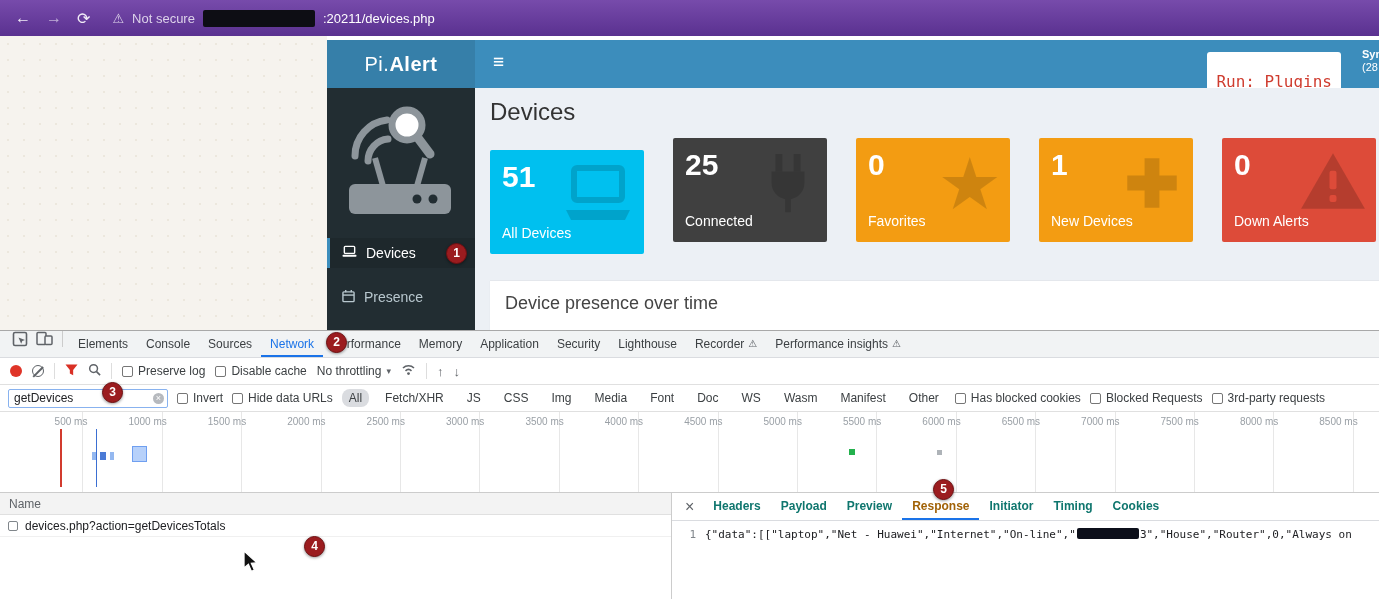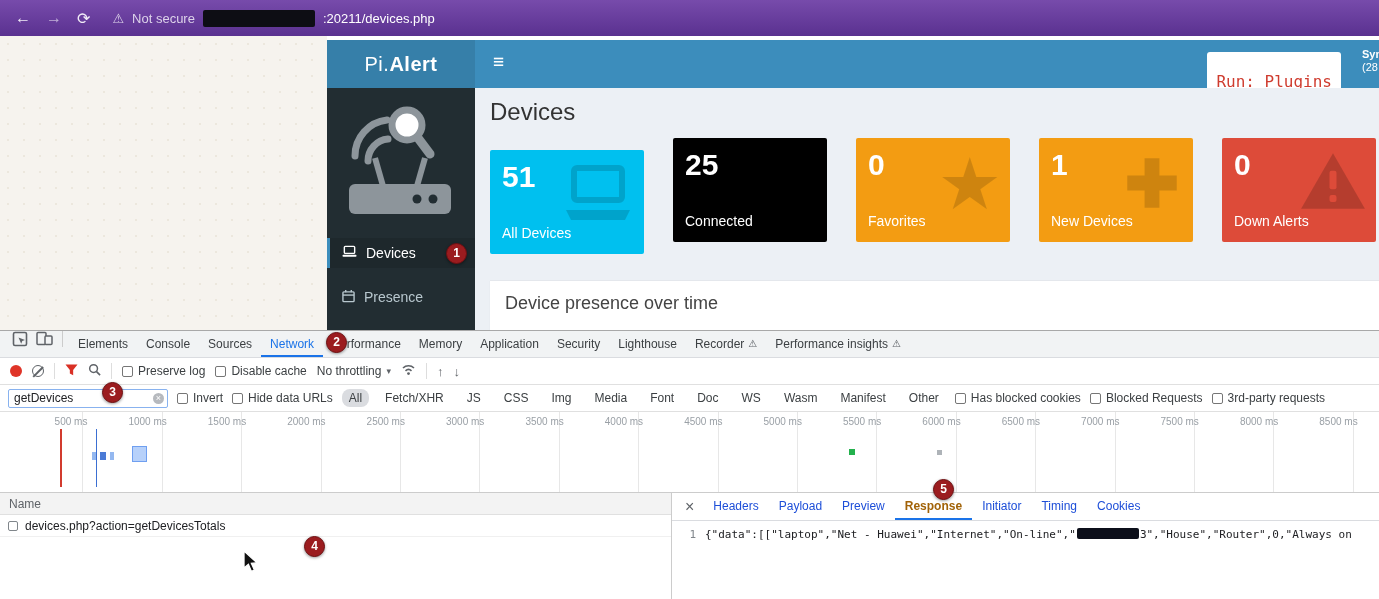--- a/index.html
+++ b/index.html
@@ -42,21 +42,21 @@
   .menu-item + .menu-item { margin-top:14px; }
 
   .content { flex:1; background:#ecf0f5; padding:6px 0 0 15px; position:relative; overflow:hidden; }
   .page-title { font-size:24px; font-weight:400; color:#333; margin:4px 0 12px 0; }
   .cards { display:flex; gap:29px; }
   .card { width:154px; height:104px; border-radius:2px; position:relative; color:#fff; padding:10px 12px; flex:none; overflow:hidden; }
   .card-num { font-size:30px; font-weight:bold; line-height:1.1; }
   .card-label { position:absolute; left:12px; bottom:13px; font-size:14px; }
   .card-icon { position:absolute; right:8px; top:12px; }
   .ghost-star { position:absolute; right:8px; top:0px; font-size:72px; color:rgba(0,0,0,0.15); line-height:1.3; }
-  .c-aqua { background:#00c0ef;margin-top:12px; } .c-green { background:#000000; }
+  .c-aqua { background:#00c0ef;margin-top:12px; } .c-green { background:#404040; }
   .c-yellow { background:#f39c12; } .c-red { background:#dd4b39; }
 
   .presence-box { margin-top:26px; background:#fff; height:90px; position:relative;
     border-top:1px solid #e4e7ec; box-shadow:0 1px 1px rgba(0,0,0,0.08); }
   .box-title { font-size:18px; color:#444; padding:12px 15px 0; }
   .legend { position:absolute; top:48px; right:199px; display:flex; gap:16px; font-size:16px; color:#8d9499; align-items:center; white-space:nowrap; }
   .legend-item { display:flex; align-items:center; }
   .sw { display:inline-block; width:36px; height:11px; margin-right:6px; }
 
   
@@ -112,21 +112,21 @@
   .req-row { height:22px; display:flex; align-items:center; gap:7px; padding-left:8px; color:#202124;
     border-bottom:1px solid #f0f0f0; cursor:pointer; white-space:nowrap; }
   .req-row.selected { background:#1a73e8; color:#fff; border-bottom-color:#1a73e8; }
   .req-cb { width:10px; height:10px; border:1px solid #80868b; border-radius:2px; flex:none; background:transparent; }
   .selected .req-cb { border-color:#fff; }
   .redact-row { width:62px; height:13px; background:#0c1026; margin-left:2px; }
 
   .detail-panel { flex:1; overflow:hidden; position:relative; }
   .detail-tabs { height:28px; border-bottom:1px solid #dadce0; display:flex; align-items:center; padding-left:4px; }
   .close-x { font-size:16px; color:#5f6368; padding:0 9px; cursor:pointer; }
-  .detail-tab { padding:0 10px; line-height:27px; color:#1d4ed8; cursor:pointer; }
+  .detail-tab { padding:0 10px; line-height:27px; color:#0f766e; cursor:pointer;font-weight:bold; }
   .detail-tab.active { color:#a16207; box-shadow:inset 0 -2px 0 #1a73e8; font-weight:bold; }
   .detail-body { font-family:"DejaVu Sans Mono", monospace; font-size:11px; padding-top:7px;
     display:flex; white-space:pre; overflow:hidden; color:#202124; }
   .ln { width:24px; text-align:right; color:#80868b; margin-right:9px; flex:none; }
   .redact-resp { width:62px; height:11px; background:#0c0f1a; vertical-align:-1px; margin:0 1px; }
 
   
   .badge { position:absolute; width:21px; height:21px; border-radius:50%; background:#9b1c1f;
     border:1px solid #6f1012; color:#fff; font-size:12px; font-weight:bold; text-align:center;
     line-height:19px; box-shadow:0 1px 3px rgba(0,0,0,.4); z-index:50; }

